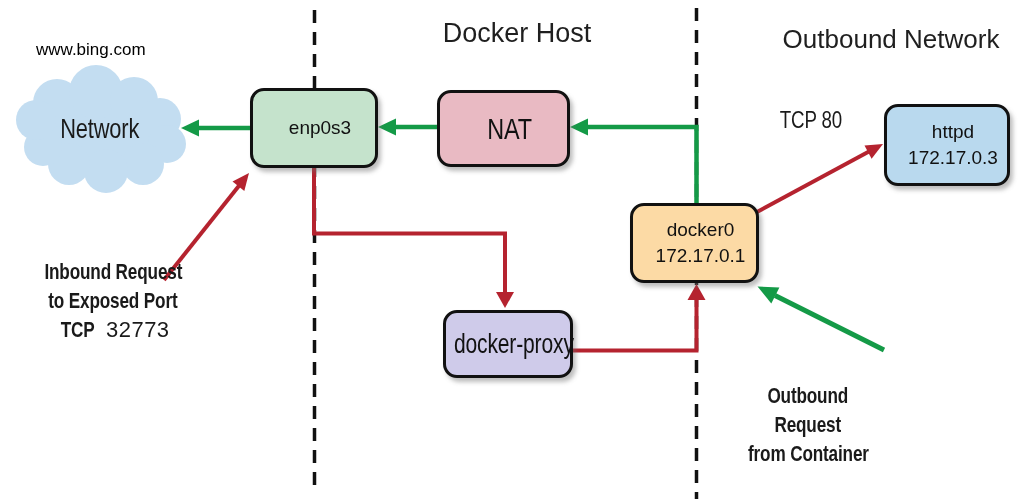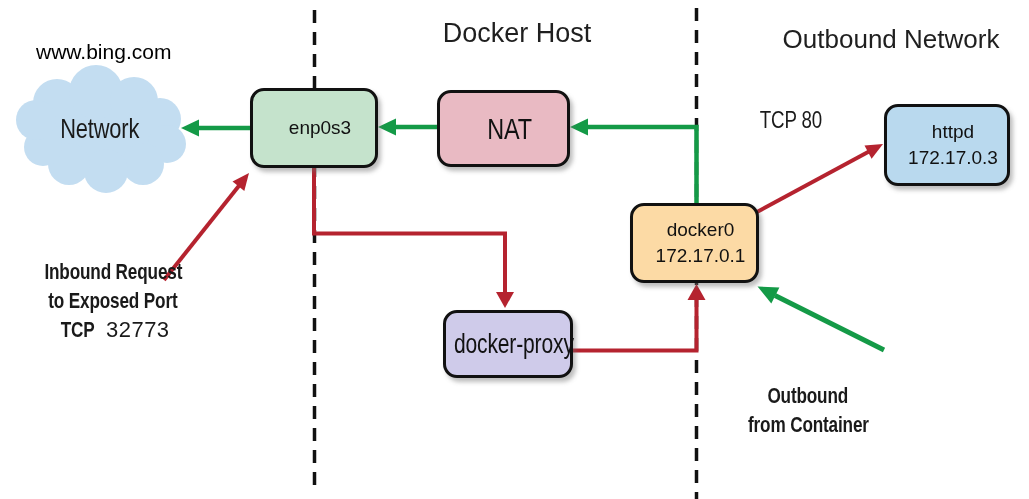--- a/index.html
+++ b/index.html
@@ -26,25 +26,25 @@
   #node-enp0s3 {left:250px;top:88px; width:128px;height:80px;background:var(--enp0s3_fill);}
   #node-nat    {left:437px;top:90px; width:133px;height:77px;background:var(--nat_fill);}
   #node-docker0{left:630px;top:203px;width:129px;height:80px;background:var(--docker0_fill);}
   #node-httpd  {left:884px;top:104px; width:126px;height:82px;background:var(--container_fill);}
   #node-busybox{left:884px;top:312px;width:126px;height:80px;background:var(--container_fill);}
   #node-proxy  {left:443px;top:310px;width:130px;height:68px;background:var(--proxy_fill);}
   .txt{position:absolute;z-index:2;}
   .cond{display:inline-block;transform:scaleX(0.78);transform-origin:50% 50%;
         font-weight:600;letter-spacing:-0.2px;white-space:nowrap;}
   .cond-lite{font-weight:500;}
-  #url-label{left:36px;top:40px;font-size:21px;color:#000;}
+  #url-label{left:36px;top:40px;font-size:17px;color:#000;}
   #cloud-label{left:30px;top:113px;width:140px;text-align:center;font-size:28px;}
   #title-docker-host{left:417px;top:18px;width:200px;text-align:center;font-size:27px;color:#1f1f1f;}
   #title-container-network{left:771px;top:24px;width:240px;text-align:center;font-size:26px;color:#1f1f1f;}
-  #tcp80-label{left:751px;top:106px;width:100px;text-align:left;font-size:24px;text-decoration:underline;}
+  #tcp80-label{left:751px;top:106px;width:100px;text-align:right;font-size:24px;text-decoration:underline;}
   .note{text-align:center;font-size:22px;line-height:29px;}
   #inbound-note{left:23px;top:257px;width:180px;}
   #outbound-note{left:718px;top:381px;width:180px;}
   .port-num{font-weight:400;font-size:22px;letter-spacing:0.5px;}
   .nat-lbl{font-size:30px;}
   .proxy-lbl{font-size:27px;}
 </style>
 </head>
 <body>
 
@@ -122,20 +122,21 @@
     <div><span class="cond">Inbound Request</span></div>
     <div><span class="cond">to Exposed Port</span></div>
     <div>
       <span class="cond">TCP</span>
       <span class="port-num">32773</span>
     </div>
   </div>
 
   <div class="txt note" id="outbound-note">
     <div><span class="cond">Outbound</span></div>
+    <div><span class="cond">Request</span></div>
     <div><span class="cond">from Container</span></div>
   </div>
 
   <div class="node" id="node-enp0s3">
     <div class="lbl">enp0s3</div>
   </div>
 
   <div class="node" id="node-nat">
     <span class="cond cond-lite nat-lbl">NAT</span>
   </div>

